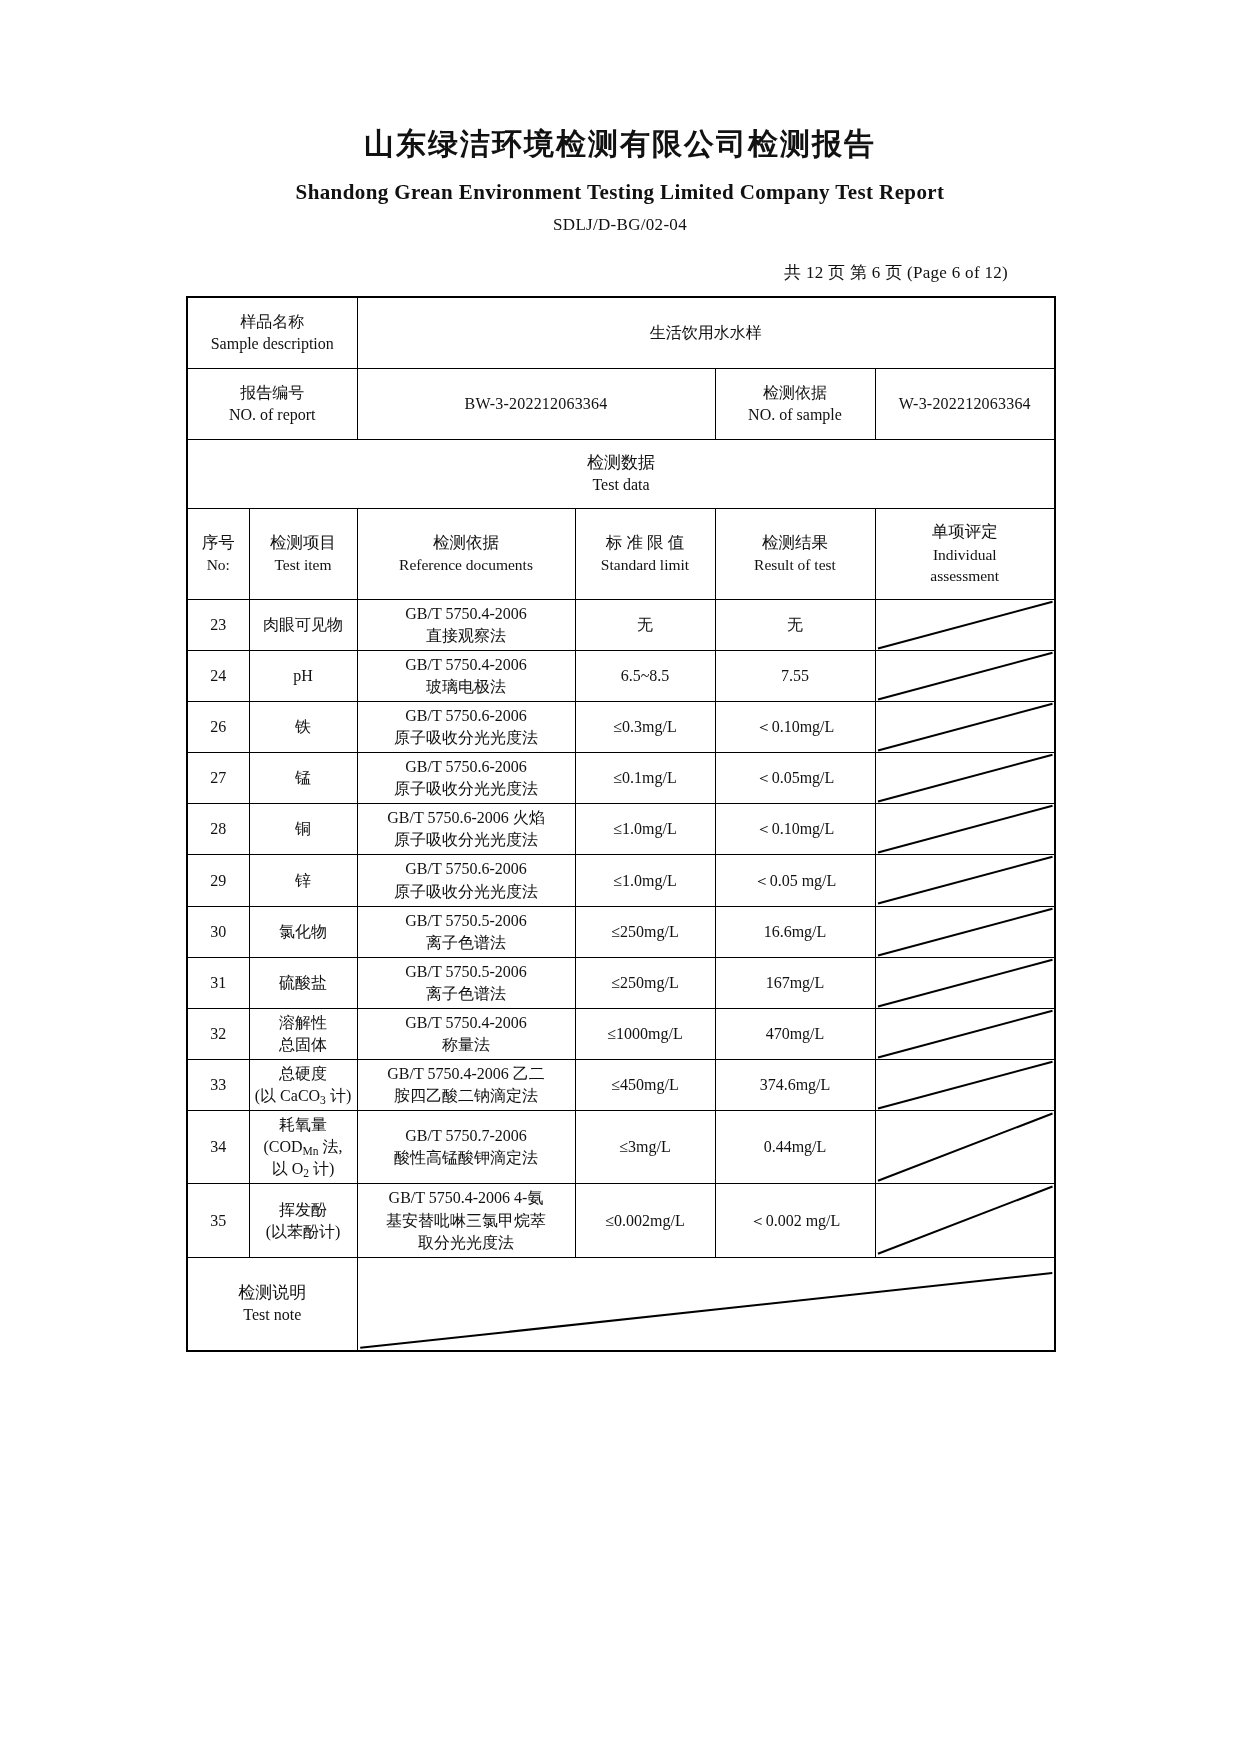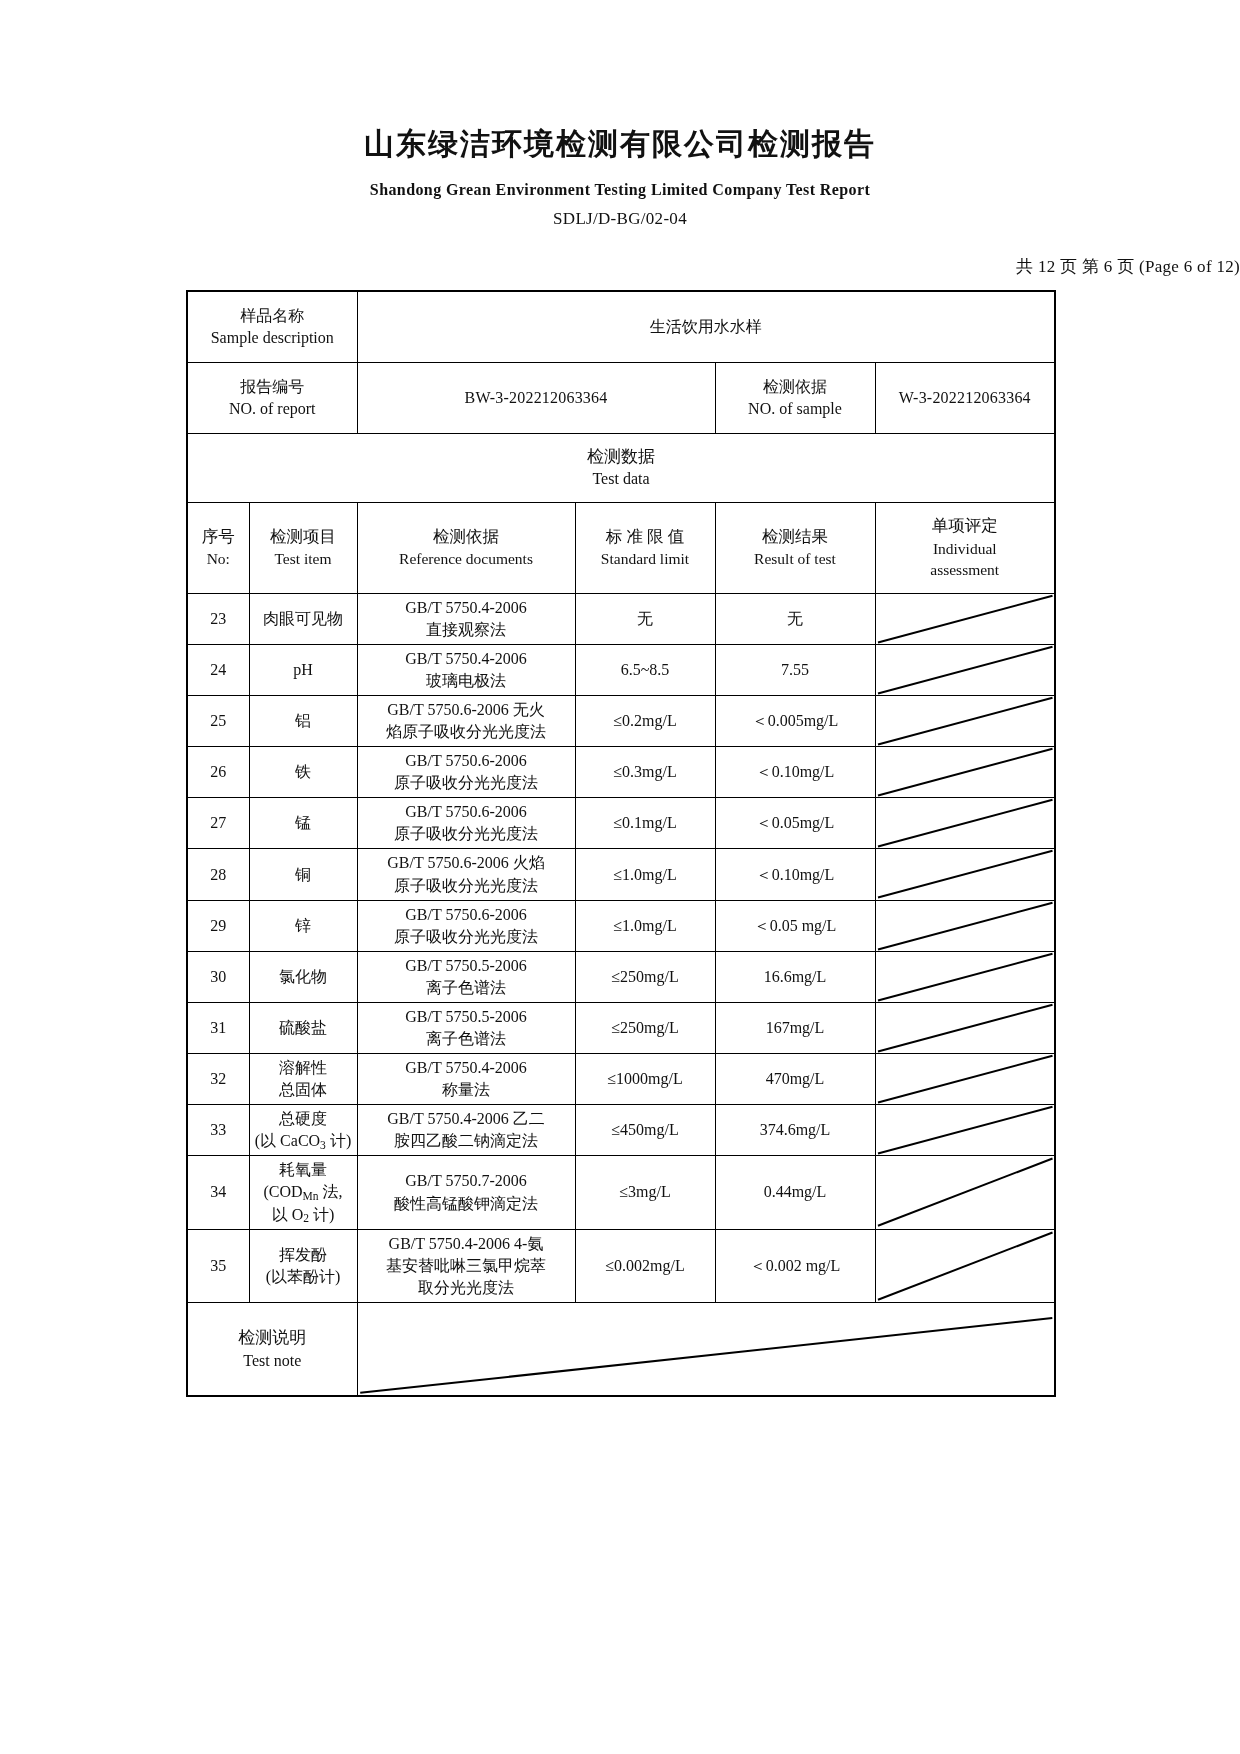--- a/index.html
+++ b/index.html
@@ -29,36 +29,37 @@
     padding-top: 128px;
   }
   .title-cn {
     font-size: 30px;
     font-weight: bold;
     letter-spacing: 2px;
     line-height: 1.25;
     font-family: Liberation Mono, monospace;
   }
   .title-en {
-    font-size: 16px;
+    font-size: 21px;
     font-weight: bold;
     letter-spacing: 0.4px;
     margin-top: 14px;
     line-height: 1.2;
   }
   .doc-code {
     font-size: 17px;
     margin-top: 10px;
     letter-spacing: 0.3px;
   }
 
   .page-indicator {
     text-align: right;
     font-size: 17px;
     margin-top: 26px;
+    padding-right: 232px;
     letter-spacing: 0.3px;
   }
 
   
   .table-wrap {
     margin: 12px auto 0 auto;
     width: 868px;
   }
   table.report {
     border-collapse: collapse;
@@ -228,37 +229,20 @@
             </td>
             <td>6.5~8.5</td>
             <td>7.55</td>
             <td class="diag">
               <svg viewBox="0 0 180 58" preserveAspectRatio="none">
                 <line x1="2" y1="56" x2="178" y2="2" stroke="#000" stroke-width="2" vector-effect="non-scaling-stroke"></line>
               </svg>
             </td>
           </tr>
           <tr>
-            <td>25</td>
-            <td class="twoline">
-              <span>铝</span>
-            </td>
-            <td class="twoline">
-              <span>GB/T 5750.6-2006 无火</span>
-              <span>焰原子吸收分光光度法</span>
-            </td>
-            <td>≤0.2mg/L</td>
-            <td>＜0.005mg/L</td>
-            <td class="diag">
-              <svg viewBox="0 0 180 58" preserveAspectRatio="none">
-                <line x1="2" y1="56" x2="178" y2="2" stroke="#000" stroke-width="2" vector-effect="non-scaling-stroke"></line>
-              </svg>
-            </td>
-          </tr>
-          <tr>
             <td>26</td>
             <td class="twoline">
               <span>铁</span>
             </td>
             <td class="twoline">
               <span>GB/T 5750.6-2006</span>
               <span>原子吸收分光光度法</span>
             </td>
             <td>≤0.3mg/L</td>
             <td>＜0.10mg/L</td>

